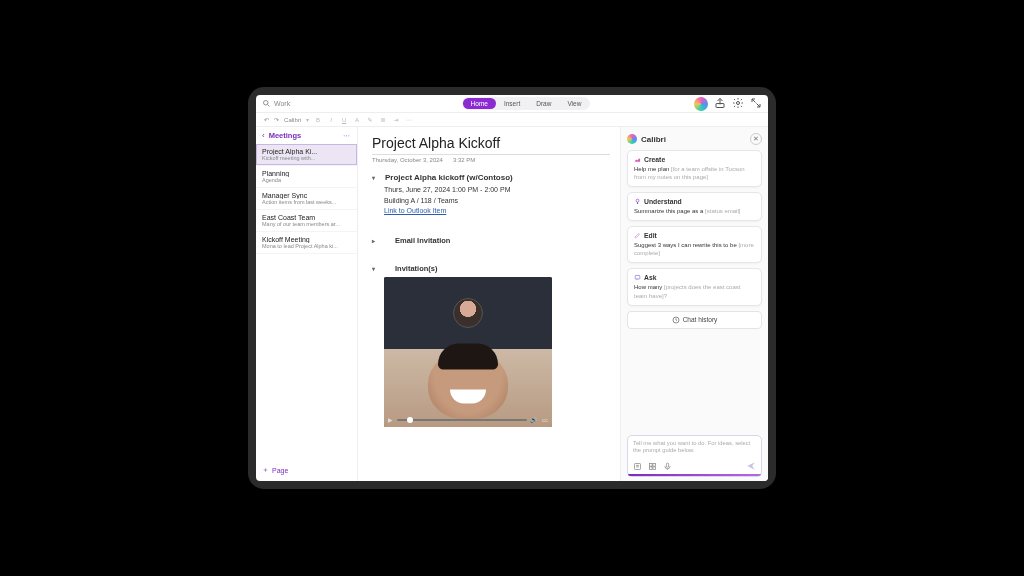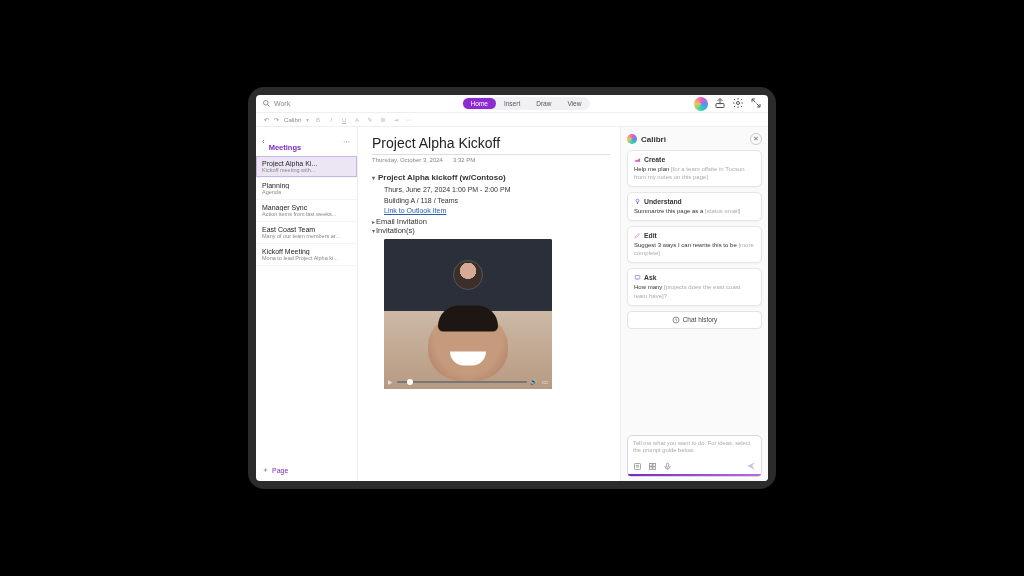--- a/index.html
+++ b/index.html
@@ -57,40 +57,40 @@
   .fmtbar .undo { color:#888; }
   .fmtbar .font { color:#888; }
   .fmtbar .ico { width:8px; text-align:center; }
 
   .body { flex:1; display:flex; overflow:hidden; }
 
   
   .sidebar { width:102px; border-right:1px solid #eee; display:flex; flex-direction:column; }
   .sb-head { display:flex; align-items:center; padding:4px 6px; color:#7a2bbd; }
   .sb-head .back { color:#7a2bbd; font-size:8px; margin-right:4px; }
-  .sb-head .title { font-weight:600; font-size:7.5px;margin-top:12px; }
+  .sb-head .title { font-weight:600; font-size:7.5px; }
   .sb-head .more { margin-left:auto; color:#7a2bbd; letter-spacing:1px; }
   .sb-list { flex:1; overflow:hidden; }
   .sb-item { padding:4px 6px; border-bottom:1px solid #f4f4f4; cursor:pointer; }
   .sb-item.sel { background:#ece6f4; box-shadow: inset 0 0 0 1px #c9b6e6; }
   .sb-item .ttl { font-size:7px; color:#222; white-space:nowrap; overflow:hidden; text-overflow:ellipsis; }
   .sb-item .sub { font-size:5.5px; color:#888; white-space:nowrap; overflow:hidden; text-overflow:ellipsis; }
   .sb-foot { padding:6px; color:#7a2bbd; font-size:7px; display:flex; align-items:center; gap:3px; }
 
   
   .main { flex:1; padding:8px 10px 16px 14px; overflow:hidden; position:relative; }
   .page-title { font-size:14px; font-weight:400; color:#222; border-bottom:1px solid #ddd; padding-bottom:3px; }
   .page-meta { font-size:6px; color:#888; margin-top:2px; display:flex; gap:10px; }
   .section { margin-top:10px; }
-  .sec-head { display:flex; align-items:center; gap:3px; font-weight:700; font-size:8px; }
+  .sec-head { display:flex; align-items:center; gap:10px; font-weight:700; font-size:8px; }
   .chev { font-size:6px; color:#666; }
   .sec-body { margin-left:12px; margin-top:3px; }
   .line { font-size:7px; color:#333; line-height:1.5; }
   .link { color:#2a5db0; text-decoration:underline; cursor:pointer; }
-  .sub-sec { margin-top:0; display:flex; align-items:center; gap:1px; font-weight:400; font-size:7.5px; }
+  .sub-sec { margin-top:19px; display:flex; align-items:center; gap:20px; font-weight:700; font-size:7.5px; }
 
   .recording {
     margin-top:4px; margin-left:12px; width:168px; height:150px;
     background:#1e222a; border-radius:2px; overflow:hidden; position:relative;
   }
   .rec-top { height:72px; background:#2a2f3a; display:flex; align-items:center; justify-content:center; position:relative; }
   .avatar { width:30px; height:30px; border-radius:50%; background: radial-gradient(circle at 50% 35%, #d8a994 0 35%, #3a2f2a 36% 100%); border:1px solid #555; }
   .rec-bottom { height:78px; background:linear-gradient(180deg,#ccb9a6,#b89a82); position:relative; }
   .face {
     position:absolute; left:50%; top:50%; transform:translate(-50%,-55%);

